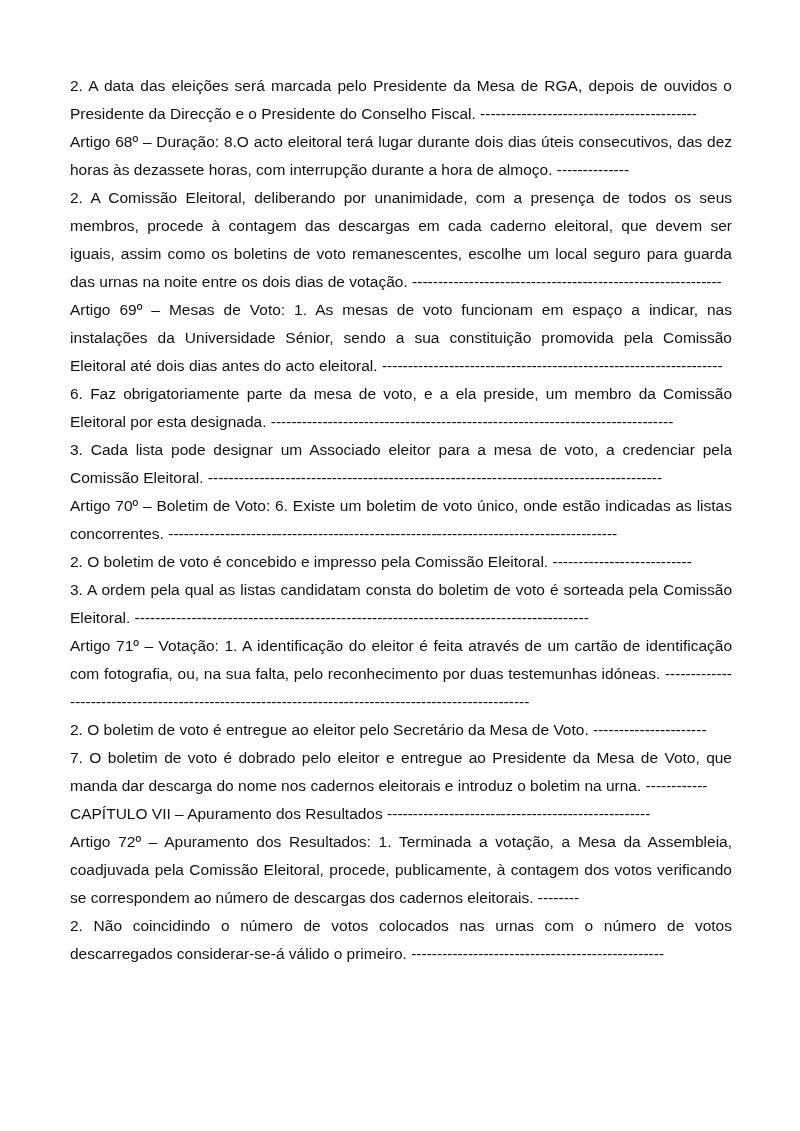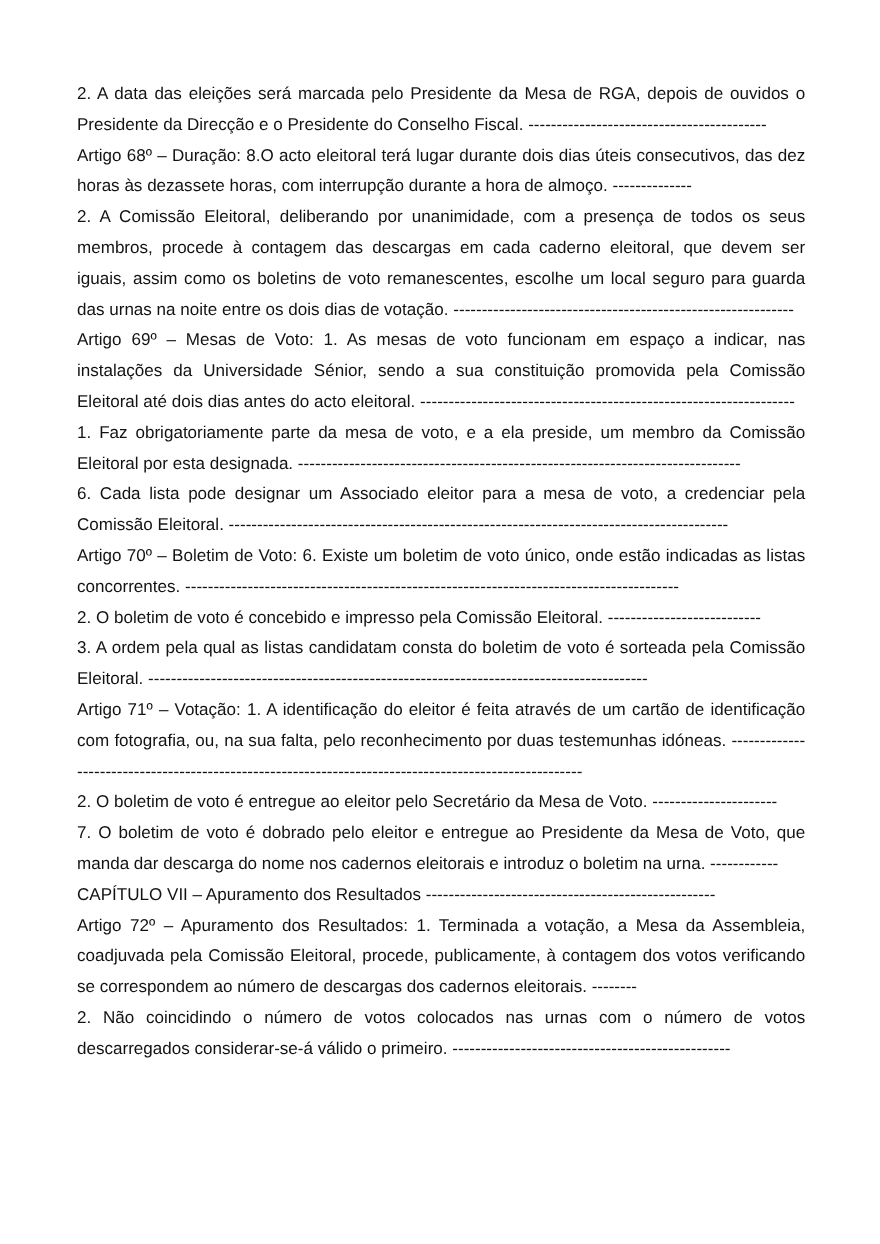--- a/index.html
+++ b/index.html
@@ -48,23 +48,23 @@
   <div class="content">
 
     <p><span>2. A data das eleições será marcada pelo Presidente da Mesa de RGA, depois de ouvidos o Presidente da Direcção e o Presidente do Conselho Fiscal. ------------------------------------------</span></p>
 
     <p><span class="b">Artigo 68º – Duração:</span><span> 8.O acto eleitoral terá lugar durante dois dias úteis consecutivos, das dez horas às dezassete horas, com interrupção durante a hora de almoço. --------------</span></p>
 
     <p><span>2. A Comissão Eleitoral, deliberando por unanimidade, com a presença de todos os seus membros, procede à contagem das descargas em cada caderno eleitoral, que devem ser iguais, assim como os boletins de voto remanescentes, escolhe um local seguro para guarda das urnas na noite entre os dois dias de votação. ------------------------------------------------------------</span></p>
 
     <p><span class="b">Artigo 69º – Mesas de Voto:</span><span> 1. As mesas de voto funcionam em espaço a indicar, nas instalações da Universidade Sénior, sendo a sua constituição promovida pela Comissão Eleitoral até dois dias antes do acto eleitoral. ------------------------------------------------------------------</span></p>
 
-    <p><span>1. Faz obrigatoriamente parte da mesa de voto, e a ela preside, um membro da Comissão Eleitoral por esta designada. ------------------------------------------------------------------------------</span></p>
+    <p><span>6. Faz obrigatoriamente parte da mesa de voto, e a ela preside, um membro da Comissão Eleitoral por esta designada. ------------------------------------------------------------------------------</span></p>
 
-    <p><span>6. Cada lista pode designar um Associado eleitor para a mesa de voto, a credenciar pela Comissão Eleitoral. ----------------------------------------------------------------------------------------</span></p>
+    <p><span>3. Cada lista pode designar um Associado eleitor para a mesa de voto, a credenciar pela Comissão Eleitoral. ----------------------------------------------------------------------------------------</span></p>
 
 
     <p><span class="b">Artigo 70º – Boletim de Voto:</span><span> 6. Existe um boletim de voto único, onde estão indicadas as listas concorrentes. ---------------------------------------------------------------------------------------</span></p>
 
     <p><span>2. O boletim de voto é concebido e impresso pela Comissão Eleitoral. ---------------------------</span></p>
 
     <p><span>3. A ordem pela qual as listas candidatam consta do boletim de voto é sorteada pela Comissão Eleitoral. ----------------------------------------------------------------------------------------</span></p>
 
     <p><span class="b">Artigo 71º – Votação:</span><span> 1. A identificação do eleitor é feita através de um cartão de identificação com fotografia, ou, na sua falta, pelo reconhecimento por duas testemunhas idóneas. ------------------------------------------------------------------------------------------------------</span></p>
 

